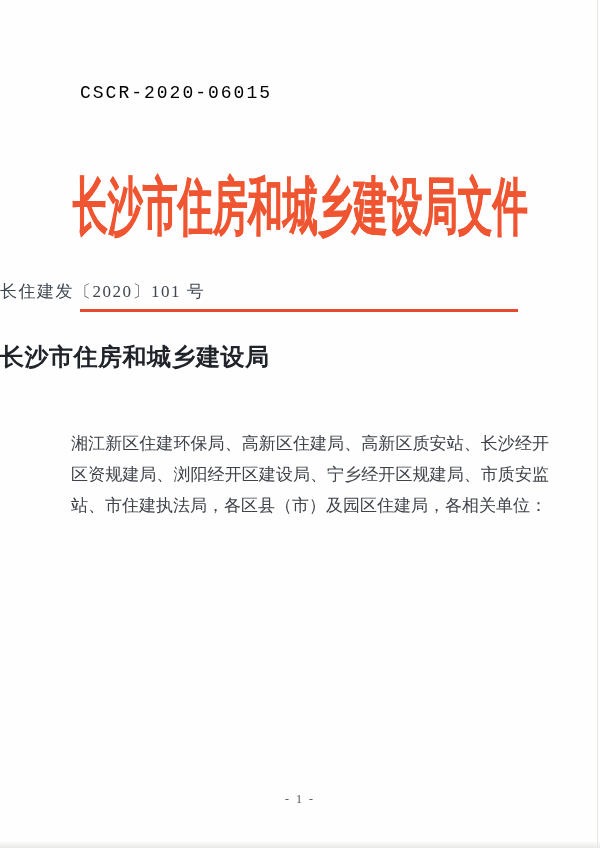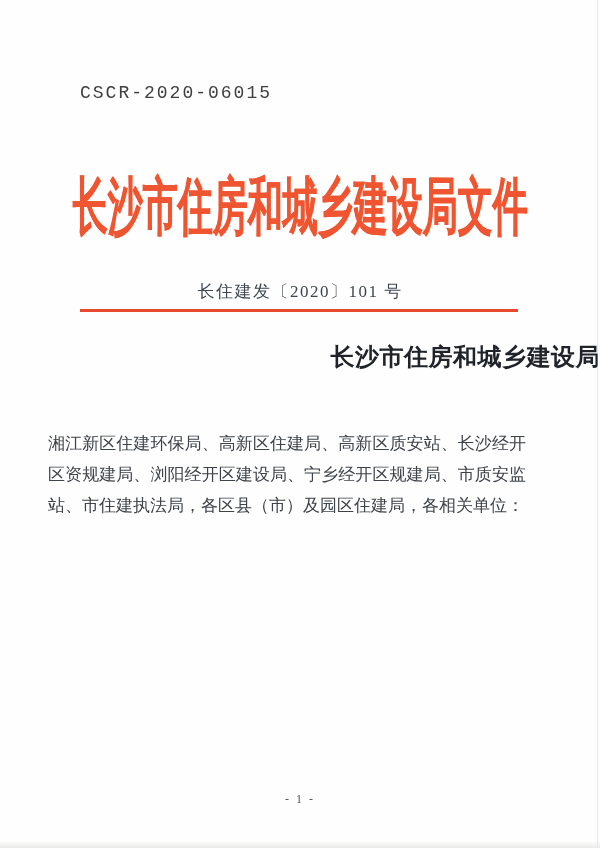--- a/index.html
+++ b/index.html
@@ -28,21 +28,21 @@
     width: 1px;
     background: rgba(210, 205, 190, 0.45);
   }
   .doc-code {
     position: absolute;
     left: 80px;
     top: 83px;
     font-family: "Liberation Mono", "DejaVu Sans Mono", monospace;
     font-size: 18px;
     letter-spacing: 2px;
-    color: #404040;
+    color: #000000;
     white-space: nowrap;
   }
   .header-title {
     position: absolute;
     left: 0;
     right: 0;
     top: 176px;
     margin: 0;
     text-align: center;
     font-size: 35px;
@@ -53,51 +53,51 @@
     transform: scaleY(1.8);
     transform-origin: top center;
     white-space: nowrap;
     text-shadow: 0.4px 0 0 #ef5530;
   }
   .ref-number {
     position: absolute;
     left: 0;
     right: 0;
     top: 280px;
-    text-align: center;
+    text-align: left;
     font-size: 17px;
     letter-spacing: 1.5px;
     color: #3e4650;
   }
   .red-line {
     position: absolute;
     left: 80px;
     width: 438px;
     top: 309px;
     height: 3px;
     background: #e64a2e;
     border: none;
     margin: 0;
   }
   .doc-title {
     position: absolute;
     left: 0;
     right: 0;
     top: 339px;
     margin: 0;
-    text-align: right;
+    text-align: left;
     font-size: 24px;
     line-height: 36px;
     font-weight: bold;
     color: #20242a;
     letter-spacing: 0.5px;
   }
   .body-block {
     position: absolute;
-    left: 48px;
+    left: 71px;
     width: 478px;
     top: 429px;
     font-size: 17px;
     line-height: 30.8px;
     text-align: justify;
     color: #3e4249;
   }
   .body-block p {
     margin: 0;
     padding: 0;

